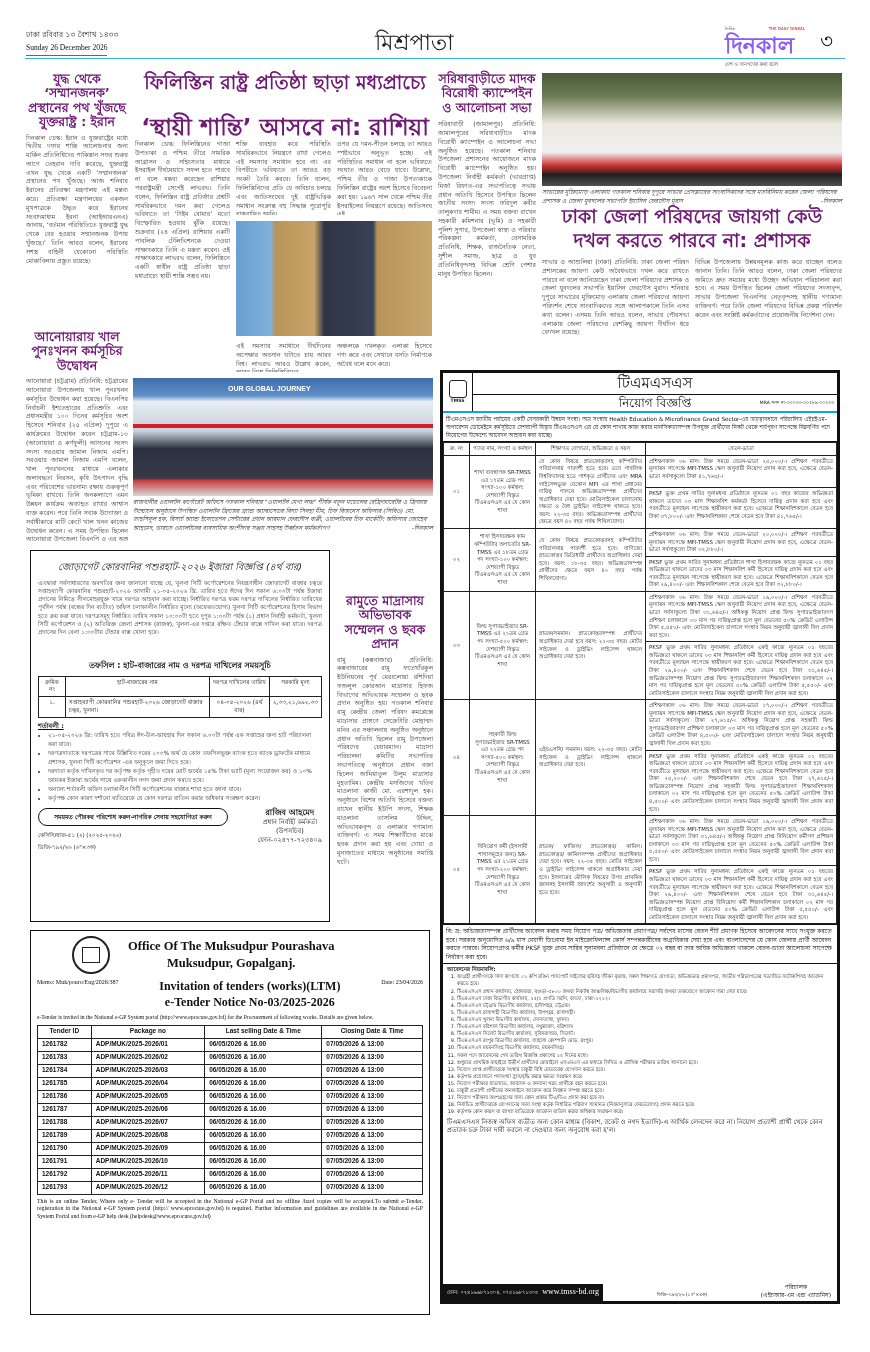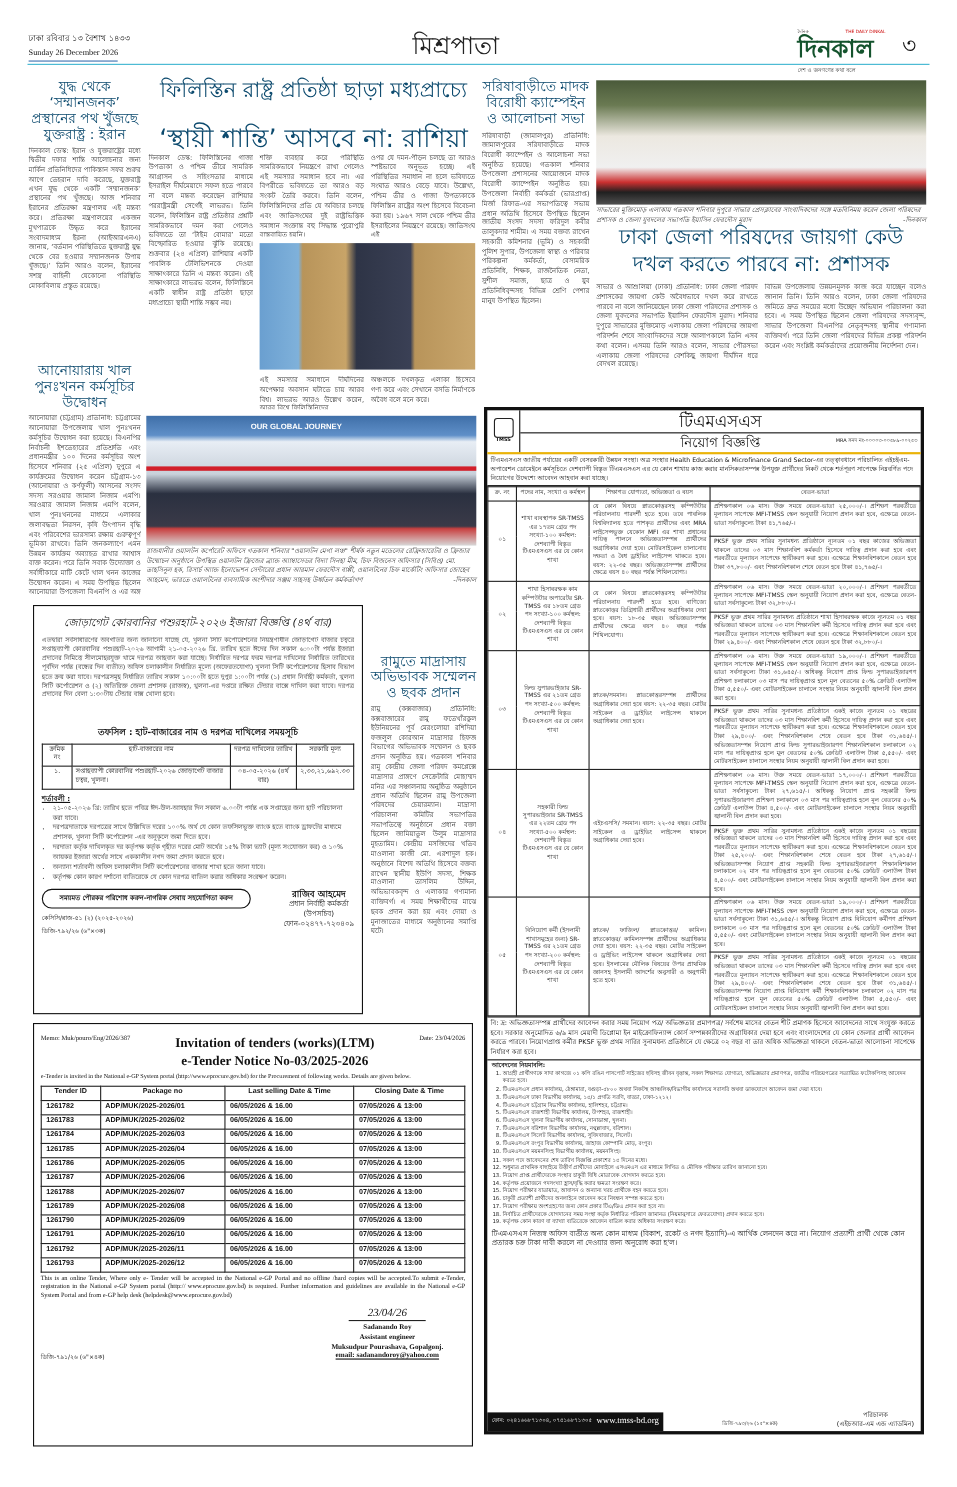--- a/index.html
+++ b/index.html
@@ -7,25 +7,25 @@
   body { position: relative; font-family: "DejaVu Sans", sans-serif; color: #111; font-size: 6px; line-height: 1.35; }
   .abs { position: absolute; }
   .lib { font-family: "Liberation Serif", serif; }
 
   
   #masthead-rule { left: 25px; top: 58px; width: 820px; height: 1px; background: #3ab4d0; }
   #date-bn { left: 26px; top: 30px; font-size: 7.5px; }
   #date-en { left: 26px; top: 43px; font-size: 7.5px; border-bottom: 1px solid #3a6fb0; padding-bottom: 2px; }
   #section-title { left: 375px; top: 28px; font-size: 22px; color: #222; }
   #logo { left: 725px; top: 26px; }
-  #logo .name { font-size: 22px; font-weight: bold; color: #14532d; }
+  #logo .name { font-size: 22px; font-weight: bold; color: #8b5cf6; }
   #logo .tag { font-size: 5px; color: #333; }
   #page-no { left: 820px; top: 28px; font-size: 20px; }
 
-  .headline { font-weight: normal; color: #0c4a6e; text-align: center; line-height: 1.15; }
+  .headline { font-weight: bold; color: #701a75; text-align: center; line-height: 1.15; }
   .body-text { font-size: 6.2px; color: #333; text-align: justify; line-height: 1.42; }
   .photo { background: linear-gradient(135deg, #6b7a5a 0%, #8c7a66 30%, #c8c0b0 55%, #6e6c60 80%, #4a4a48 100%); }
   .caption { font-size: 6px; color: #333; font-style: italic; line-height: 1.45; }
 
   
   .box { border: 1.5px solid #111; background: #fff; }
   table { border-collapse: collapse; width: 100%; }
   td, th { border: 1px solid #222; padding: 2px 3px; vertical-align: top; }
 
   .tender-table td, .tender-table th { font-family: "Liberation Sans", sans-serif; font-size: 6.5px; font-weight: bold; padding: 1px 4px; height: 13px; }
@@ -140,20 +140,29 @@
     </div>
   </div>
 </div>
 
 <div class="abs" style="left:337px;top:550px;width:96px;">
   <h2 class="headline" style="font-size:12.5px;margin-top:44px;">রামুতে মাদ্রাসায় অভিভাবক সম্মেলন ও ছবক প্রদান</h2>
   <p class="body-text" style="margin-top:4px;height:318px;overflow:hidden;">রামু (কক্সবাজার) প্রতিনিধি: কক্সবাজারের রামু ফতেখাঁরকুল ইউনিয়নের পূর্ব মেরংলোয়া রশিদিয়া ফজলুল কোরআন মাদ্রাসার হিফজ বিভাগের অভিভাবক সম্মেলন ও ছবক প্রদান অনুষ্ঠিত হয়। গতকাল শনিবার রামু কেন্দ্রীয় জেলা পরিষদ কমপ্লেক্সে মাদ্রাসার প্রাঙ্গণে সেক্রেটারি মোহাম্মদ মনির এর সঞ্চালনায় অনুষ্ঠিত অনুষ্ঠানে প্রধান অতিথি ছিলেন রামু উপজেলা পরিষদের চেয়ারম্যান। মাদ্রাসা পরিচালনা কমিটির সভাপতির সভাপতিত্বে অনুষ্ঠানে প্রধান বক্তা ছিলেন জামিয়াতুল উলুম মাদ্রাসার মুহতামিম। কেন্দ্রীয় মসজিদের খতিব মাওলানা কাজী মো. এরশাদুল হক। অনুষ্ঠানে বিশেষ অতিথি হিসেবে বক্তব্য রাখেন স্থানীয় ইউপি সদস্য, শিক্ষক মাওলানা তাসলিম উদ্দিন, অভিভাবকবৃন্দ ও এলাকার গণ্যমান্য ব্যক্তিবর্গ। এ সময় শিক্ষার্থীদের মাঝে ছবক প্রদান করা হয় এবং দোয়া ও মুনাজাতের মাধ্যমে অনুষ্ঠানের সমাপ্তি ঘটে।</p>
 </div>
 
 <div class="abs box" style="left:30px;top:930px;width:400px;height:385px;padding:5px 6px;font-family:'Liberation Serif',serif;">
+  <div style="display:flex;align-items:center;">
+    <div style="width:38px;height:38px;border-radius:50%;border:2px solid #222;margin-left:35px;display:flex;align-items:center;justify-content:center;">
+      <div style="width:18px;height:16px;border:1.5px solid #222;"></div>
+    </div>
+    <div style="margin-left:18px;text-align:center;">
+      <div style="font-size:12.5px;font-weight:bold;">Office Of The Muksudpur Pourashava</div>
+      <div style="font-size:12.5px;font-weight:bold;">Muksudpur, Gopalganj.</div>
+    </div>
+  </div>
   <div style="display:flex;justify-content:space-between;align-items:flex-start;margin-top:4px;">
     <div style="font-size:6px;">Memo: Muk/pouro/Eng/2026/387</div>
     <div style="text-align:center;">
       <div style="font-size:12px;font-weight:bold;">Invitation of tenders (works)(LTM)</div>
       <div style="font-size:12px;font-weight:bold;">e-Tender Notice No-03/2025-2026</div>
     </div>
     <div style="font-size:6px;">Date: 23/04/2026</div>
   </div>
   <p style="font-size:5.6px;margin-top:4px;">e-Tender is invited in the National e-GP System portal (http://www.eprocure.gov.bd) for the Procurement of following works. Details are given below.</p>
   <table class="tender-table" style="margin-top:3px;border:1.5px solid #111;">
@@ -234,34 +243,24 @@
         </tr>
         <tr>
           <td>1261793</td>
           <td>ADP/MUK/2025-2026/12</td>
           <td>06/05/2026 &amp; 16.00</td>
           <td>07/05/2026 &amp; 13:00</td>
         </tr>
       </tbody>
   </table>
   <p style="font-size:5.8px;text-align:justify;margin-top:3px;line-height:1.3;">This is an online Tender, Where only e- Tender will be accepted in the National e-GP Portal and no offline /hard copies will be accepted.To submit e-Tender, registration in the National e-GP System portal (http:// www.eprocure.gov.bd) is required. Further information and guidelines are available in the National e-GP System Portal and from e-GP help desk (helpdesk@www.eprocure.gov.bd)</p>
-  <div style="display:flex;justify-content:space-between;align-items:flex-end;margin-top:4px;">
-    <div style="font-size:5.5px;font-family:'DejaVu Sans',sans-serif;">ডিজি-৭৯১/২৬ (৬"×৪ক)</div>
-    <div style="text-align:center;font-size:6.5px;font-weight:bold;margin-right:20px;">
-      <div style="font-style:italic;font-size:10px;font-weight:normal;border-bottom:1px solid #222;width:70px;margin:0 auto 2px;">23/04/26</div>
-      <div>Sadanando Roy</div>
-      <div>Assistant engineer</div>
-      <div>Muksudpur Pourashava, Gopalgonj.</div>
-      <div style="text-decoration:underline;">email: sadanandoroy@yahoo.com</div>
-    </div>
-  </div>
 </div>
 
 <div class="abs" style="left:440px;top:370px;width:400px;height:934px;border:3px solid #111;background:#fff;">
-  <div style="display:flex;align-items:flex-start;border-bottom:2px solid #eab308;">
+  <div style="display:flex;align-items:center;border-bottom:2px solid #0ea5e9;">
     <div style="width:30px;height:38px;border-right:1px solid #111;display:flex;flex-direction:column;align-items:center;justify-content:center;font-size:4.5px;">
       <div style="width:18px;height:18px;border:1.5px solid #222;border-radius:3px;"></div>
       <span style="font-weight:bold;">TMSS</span>
     </div>
     <div style="flex:1;text-align:center;">
       <div style="font-size:15px;border-bottom:1px solid #111;">টিএমএসএস</div>
       <div style="position:relative;">
         <span style="font-size:12px;">নিয়োগ বিজ্ঞপ্তি</span>
         <span style="position:absolute;right:3px;top:5px;font-size:4.5px;">MRA সনদ নং-০০০০৩-০০৫৮৯-০০২৫৩</span>
       </div>

